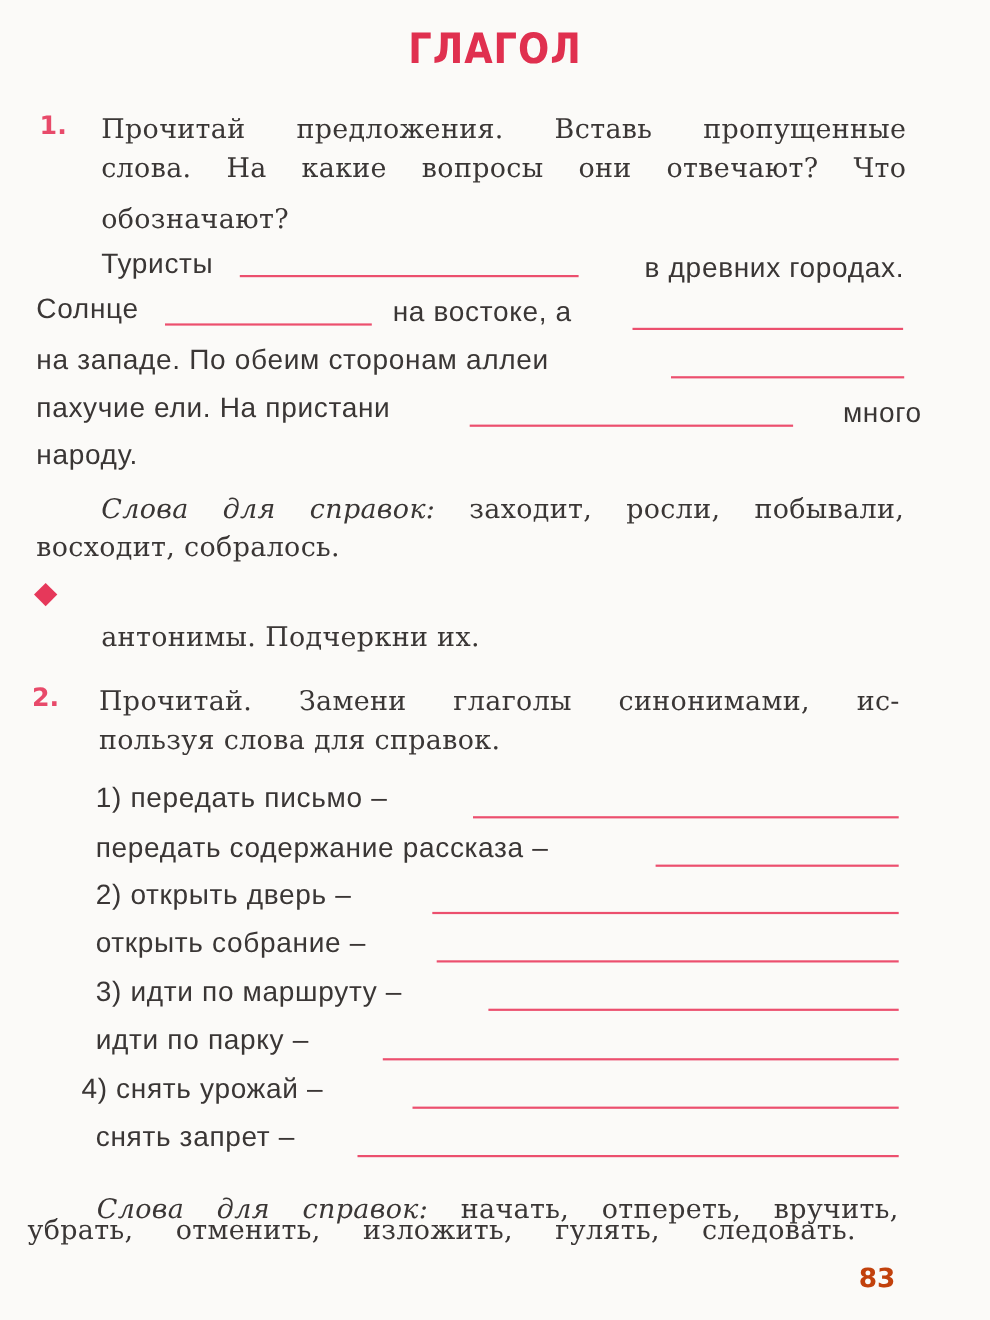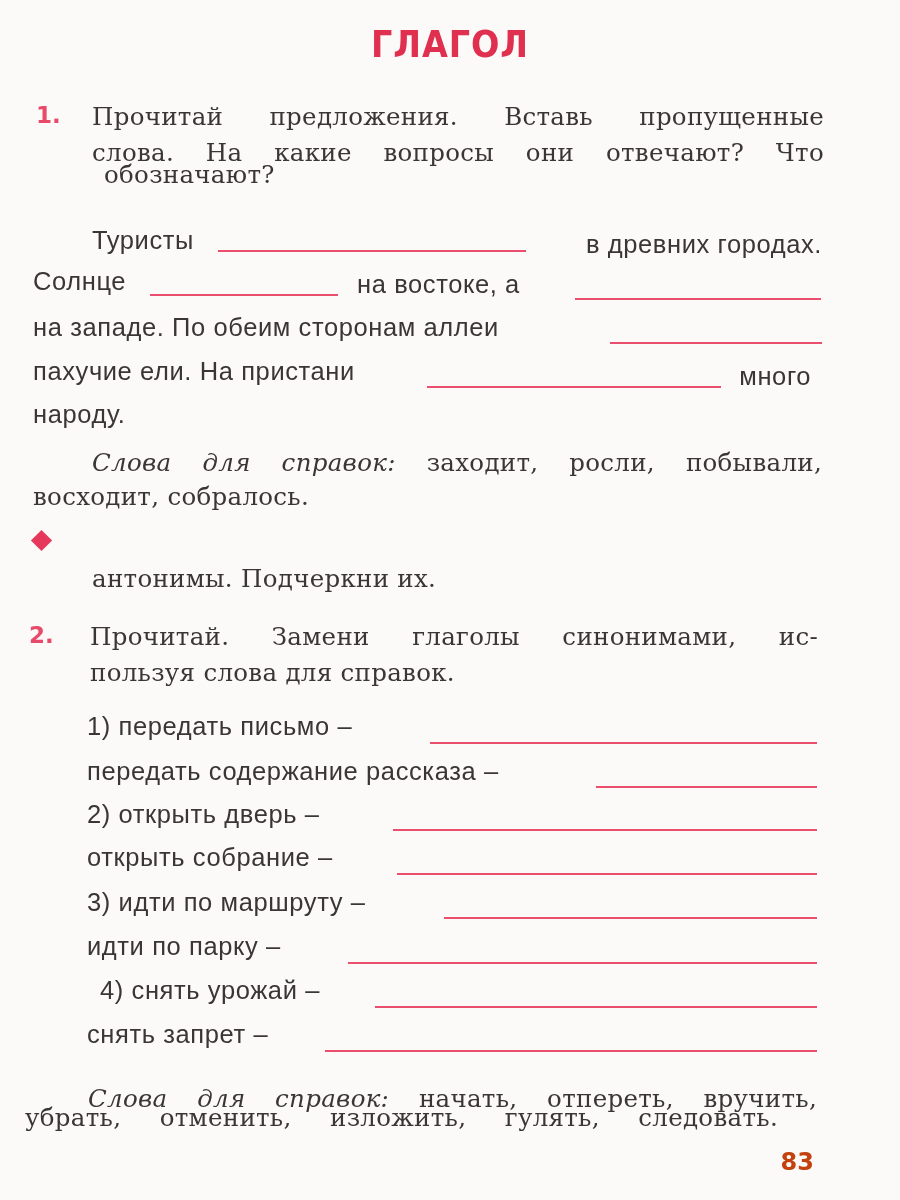--- a/index.html
+++ b/index.html
@@ -40,37 +40,37 @@
 </head>
 <body>
 
 <div class="page">
 
   <div class="title">ГЛАГОЛ</div>
 
   <div class="num" style="left:36px; top:102px;">1.</div>
   <div class="abs serif just" style="left:92px; top:102px; width:732px;">Прочитай предложения. Вставь пропущенные</div>
   <div class="abs serif just" style="left:92px; top:138px; width:732px;">слова. На какие вопросы они отвечают? Что</div>
-  <div class="abs serif" style="left:92px; top:160px;margin-left:12px;">обозначают?</div>
+  <div class="abs serif" style="left:92px; top:184px;">обозначают?</div>
 
   <div class="abs sans" style="left:92px; top:226px;">Туристы</div>
   <div class="line" style="left:218px; top:250px; width:308px;"></div>
   <div class="abs sans" style="right:78px; top:230px;">в древних городах.</div>
 
   <div class="abs sans" style="left:33px; top:267px;">Солнце</div>
   <div class="line" style="left:150px; top:294px; width:188px;"></div>
   <div class="abs sans" style="left:357px; top:270px;">на востоке, а</div>
   <div class="line" style="left:575px; top:298px; width:246px;"></div>
 
   <div class="abs sans" style="left:33px; top:313px;">на западе. По обеим сторонам аллеи</div>
   <div class="line" style="left:610px; top:342px; width:212px;"></div>
 
   <div class="abs sans" style="left:33px; top:357px;">пахучие ели. На пристани</div>
   <div class="line" style="left:427px; top:386px; width:294px;"></div>
-  <div class="abs sans" style="right:89px; top:362px;">много</div>
+  <div class="abs sans" style="right:62px; top:362px;">много</div>
 
   <div class="abs sans" style="left:33px; top:400px;">народу.</div>
 
   <div class="abs serif" style="left:33px; top:482px;">восходит, собралось.</div>
   <div class="abs serif just" style="left:92px; top:448px; width:730px;">
     <span class="ital">Слова для справок:</span>
     <span>заходит, росли, побывали,</span>
   </div>
 
   <div class="diamond" style="left:34px; top:533px;"></div>
@@ -91,21 +91,21 @@
 
   <div class="abs sans" style="left:87px; top:843px;">открыть собрание –</div>
   <div class="line" style="left:397px; top:873px; width:420px;"></div>
 
   <div class="abs sans" style="left:87px; top:888px;">3) идти по маршруту –</div>
   <div class="line" style="left:444px; top:917px; width:373px;"></div>
 
   <div class="abs sans" style="left:87px; top:932px;">идти по парку –</div>
   <div class="line" style="left:348px; top:962px; width:469px;"></div>
 
-  <div class="abs sans" style="left:100px; top:976px;">4) снять урожай –</div>
+  <div class="abs sans" style="left:74px; top:976px;">4) снять урожай –</div>
   <div class="line" style="left:375px; top:1006px; width:442px;"></div>
 
   <div class="abs sans" style="left:87px; top:1020px;">снять запрет –</div>
   <div class="line" style="left:325px; top:1050px; width:492px;"></div>
 
   <div class="abs serif just" style="left:88px; top:1068px; width:729px;margin-top:16px;">
     <span class="ital">Слова для справок:</span>
     <span>начать, отпереть, вручить,</span>
   </div>
   <div class="abs serif just" style="left:25px; top:1103px; width:753px;">убрать, отменить, изложить, гулять, следовать.</div>

